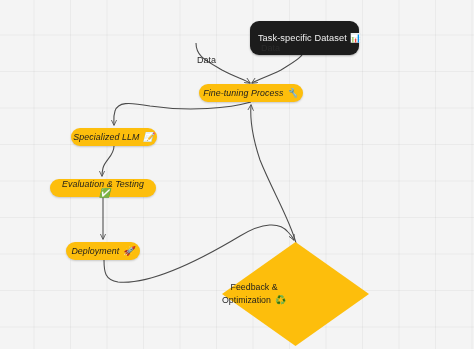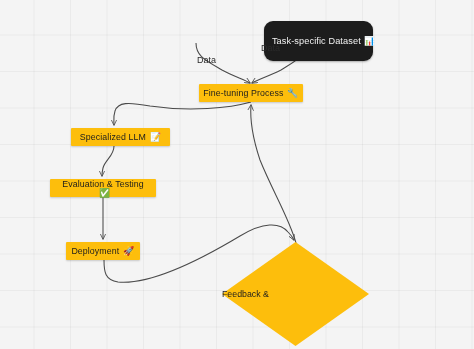--- a/index.html
+++ b/index.html
@@ -40,24 +40,25 @@
     background: #1c1c1c;
     color: #f2f2f2;
     border-radius: 9px;
     font-size: 9.2px;
     padding: 0 10px;
     box-shadow: 0 1px 2px rgba(0,0,0,0.30);
   }
   .node-amber {
     background: #fdbe0c;
     color: #1d1d1d;
-    border-radius: 1px;
+    border-radius: 9px;
     font-size: 8.8px;
     padding: 0 25px;
     box-shadow: 0 1px 2px rgba(0,0,0,0.18);
+    font-style: italic;
   }
   .node-label { display: inline-block; }
   .node-emoji {
     display: inline-block;
     margin-left: 4px;
     font-size: 9px;
     line-height: 1;
   }
   .diamond-wrap {
     position: absolute;
@@ -108,49 +109,52 @@
     <path d="M 114 146 C 114 156, 105 160, 103 168 C 102 172, 102 173, 102 176" fill="none" stroke="#4a4a4a" stroke-width="1.05" marker-end="url(#arrow)"></path>
 
     <path d="M 103 197 L 103 239" fill="none" stroke="#4a4a4a" stroke-width="1.05" marker-end="url(#arrow)"></path>
 
     <path d="M 104 260 C 104 272, 105 280, 118 282 C 150 285, 200 260, 240 236 C 263 222, 280 222, 288 232 C 292 236, 293 238, 294 240" fill="none" stroke="#4a4a4a" stroke-width="1.05" marker-end="url(#arrow)"></path>
 
     <path d="M 296 243 C 290 220, 272 190, 260 160 C 252 136, 250 118, 251 105" fill="none" stroke="#4a4a4a" stroke-width="1.05" marker-end="url(#arrow)"></path>
   </svg>
 
 
-  <div class="node node-dark" style="left:264px; top:21px; width:109px; height:40px;padding-left:21px;">
+  <div class="node node-dark" style="left:250px; top:21px; width:109px; height:34px;padding-left:21px;">
     <span class="node-label">Task-specific Dataset</span>
     <span class="node-emoji">📊</span>
   </div>
 
   <div class="node node-amber" style="left:199px; top:84px; width:104px; height:18px;">
     <span class="node-label">Fine-tuning Process</span>
     <span class="node-emoji">🔧</span>
   </div>
 
-  <div class="node node-amber" style="left:71px; top:128px; width:99px; height:18px;">
+  <div class="node node-amber" style="left:71px; top:128px; width:86px; height:18px;">
     <span class="node-label">Specialized LLM</span>
     <span class="node-emoji">📝</span>
   </div>
 
   <div class="node node-amber" style="left:50px; top:179px; width:106px; height:18px;flex-direction:column;">
     <span class="node-label">Evaluation &amp; Testing</span>
     <span class="node-emoji">✅</span>
   </div>
 
   <div class="node node-amber" style="left:66px; top:242px; width:74px; height:18px;text-align:right;">
     <span class="node-label">Deployment</span>
     <span class="node-emoji">🚀</span>
   </div>
 
   <div class="diamond-wrap" style="left:222px; top:242px; width:147px; height:104px;">
     <div class="diamond-shape"></div>
     <div class="diamond-text">
       <div>Feedback &amp;</div>
+      <div>
+        <span>Optimization</span><span class="node-emoji">♻️</span>
+      </div>
     </div>
   </div>
 
   <div class="edge-label" style="left:197px; top:55px;">Data</div>
 
   <div class="edge-label" style="left:261px; top:43px;">Data</div>
 
 </div>
 
 </body></html>

